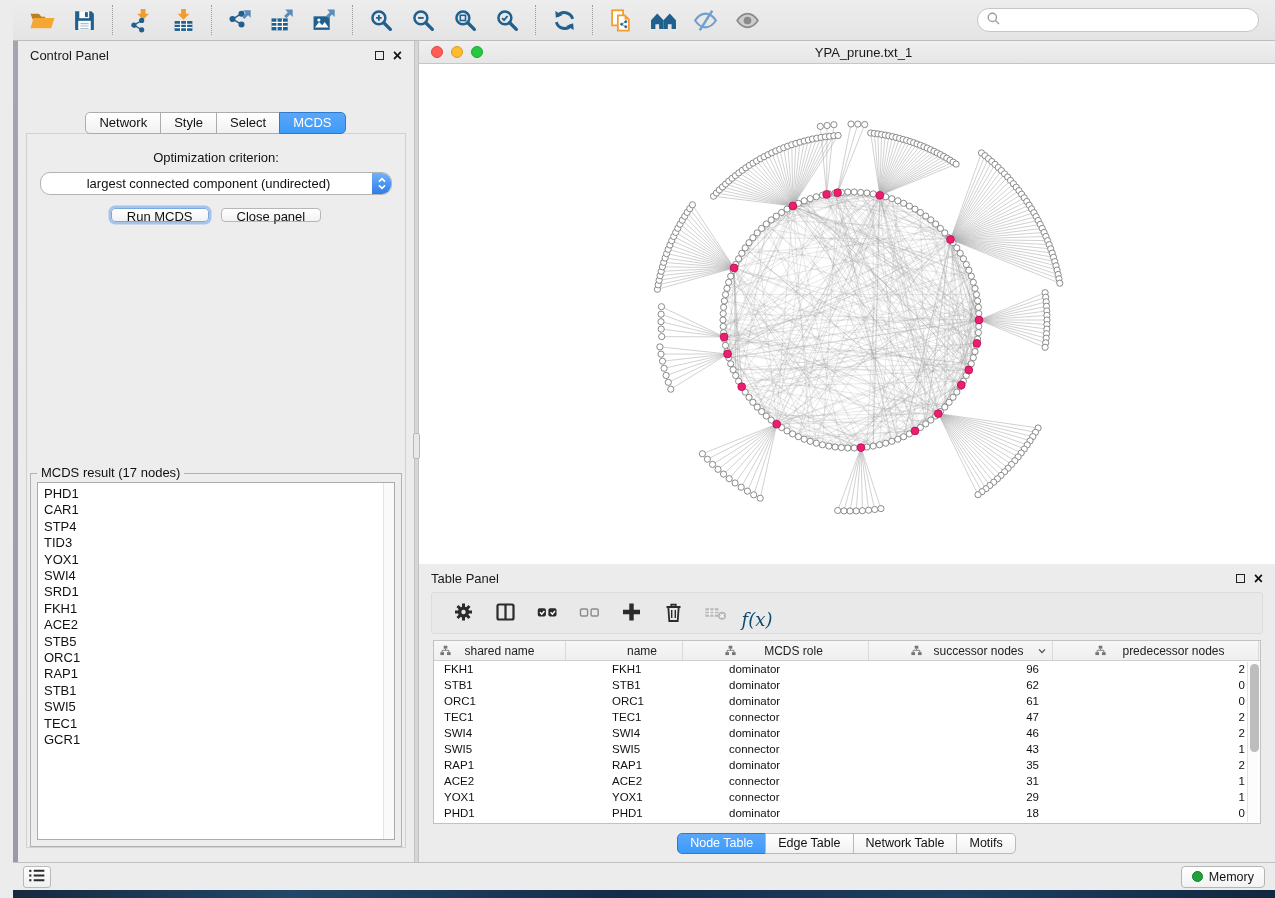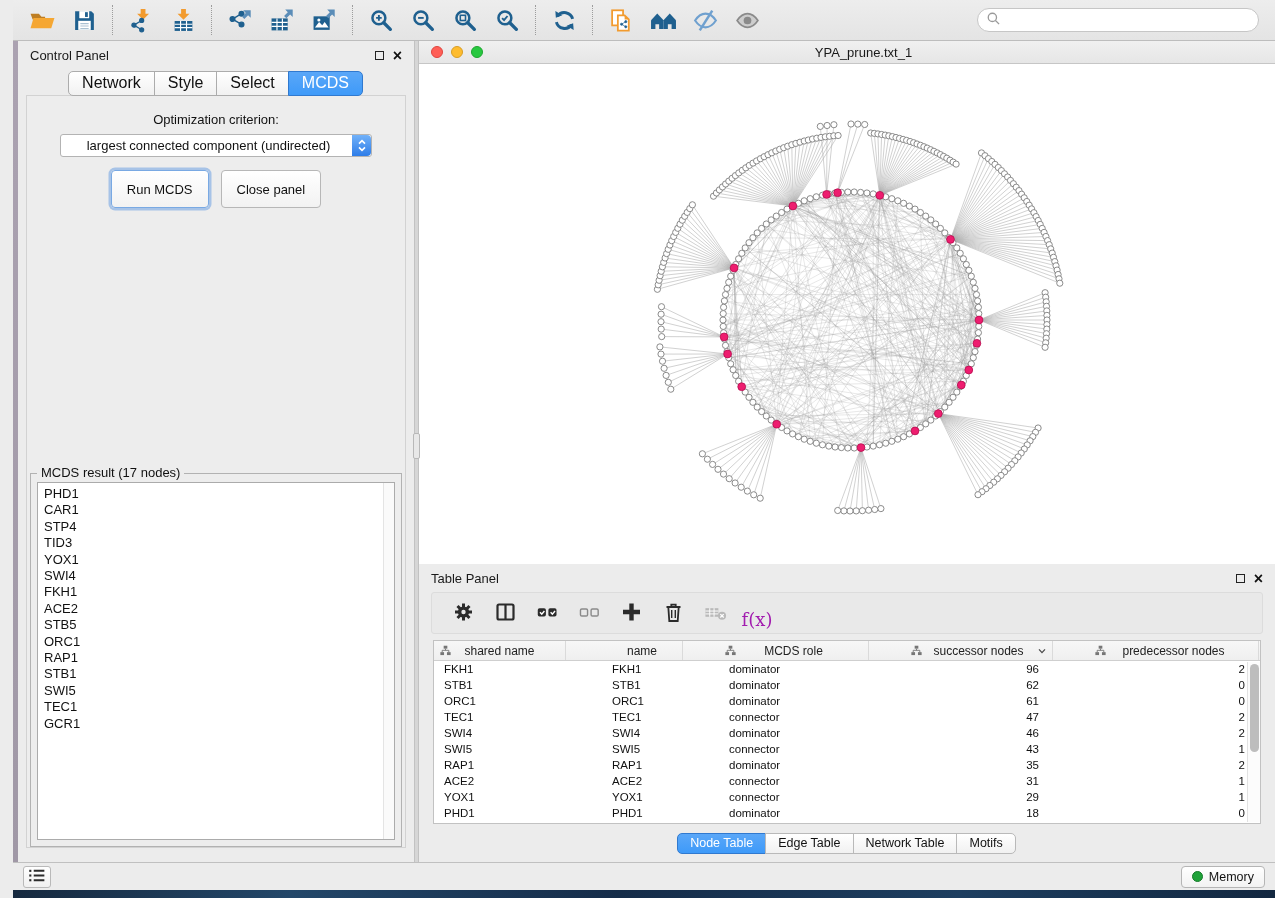--- a/index.html
+++ b/index.html
@@ -23,35 +23,35 @@
   .workspace { flex:1 1 auto; display:flex; min-height:0; }
   .left-strip { width:5px; background:linear-gradient(180deg,#ABA2B1,#A098A6); flex:0 0 auto; }
 
   
   .control-panel { width:396px; flex:0 0 auto; background:#ECECEC; display:flex; flex-direction:column; padding-bottom:14px; }
   .cp-header,.tp-header { display:flex; align-items:center; padding:7px 12px 3px 12px; font-size:13px; color:#1A1A1A; }
   .win-btns { margin-left:auto; display:flex; align-items:center; gap:9px; }
   .float-btn { width:9px; height:9px; border:1.6px solid #222; display:inline-block; cursor:pointer; }
   .close-btn { font-size:16px; font-weight:bold; color:#111; line-height:10px; cursor:pointer; }
   .cp-tabs { display:flex; justify-content:center; padding:5px 0 0 0; position:relative; z-index:2; }
-  .cp-tab { font-size:16px; padding:2px 13px 3px 13px; background:linear-gradient(#FFFFFF,#F1F1F1);
-            border:1px solid #ACACAC; margin-left:-1px; cursor:pointer; color:#111; }
+  .cp-tab { font-size:13px; padding:2px 13px 3px 13px; background:linear-gradient(#FFFFFF,#F1F1F1);
+            border:1px solid #ACACAC; margin-left:-1px; cursor:pointer; color:#111;margin-top:41px; }
   .cp-tab:first-child { border-radius:5px 0 0 5px; }
   .cp-tab:last-child { border-radius:0 5px 5px 0; }
   .cp-tab.active { background:linear-gradient(#5AA7F8,var(--accent)); color:#fff; border-color:#3079CF; }
   .cp-body { flex:1; margin:-1px 8px 0 8px; border:1px solid #D2D2D2; background:#EDEDED;
              display:flex; flex-direction:column; align-items:center; min-height:0; }
   .opt-label { font-size:13px; color:#111; margin-top:16px; }
-  .dropdown { margin-top:7px; width:312px; height:23px; background:#fff; border:1px solid #B3B3B3; border-radius:3px;
+  .dropdown { margin-top:7px; width:352px; height:23px; background:#fff; border:1px solid #B3B3B3; border-radius:10px;
               display:flex; align-items:center; cursor:pointer; overflow:hidden; }
   .dd-text { flex:1; font-size:13px; color:#111; text-align:center; padding-left:4px; white-space:nowrap; }
   .dd-stepper { width:19px; height:100%; background:linear-gradient(#71B1F9,#2E7DE8); display:flex; align-items:center; justify-content:center; border-radius:0 4px 4px 0; }
   .dd-stepper svg { width:10px; height:15px; }
   .btn-row { display:flex; gap:12px; margin-top:13px; }
-  .mac-btn { font-family:"Liberation Sans",sans-serif; font-size:13px; color:#111; height:38px; padding:0 15px;
+  .mac-btn { font-family:"Liberation Sans",sans-serif; font-size:13px; color:#111; height:14px; padding:0 15px;
              background:linear-gradient(#FFFFFF,#F2F2F2); border:1px solid #B7B7B7; border-radius:4px; cursor:pointer; }
   .mac-btn.focused { border-color:#79A9E3; box-shadow:0 0 0 2.5px rgba(110,160,225,.55); }
   .result-group { margin-top:auto; width:372px; height:374px; border:1px solid #B2B2B2; position:relative;
                   background:#EDEDED; padding:8px 6px 6px 6px; }
   .rg-legend { position:absolute; top:-9px; left:6px; background:#EDEDED; padding:0 4px; font-size:13px; color:#111; }
   .rg-list { width:100%; height:100%; background:#fff; border:1px solid #ABABAB; overflow:hidden; position:relative; padding:3px 0 0 6px; }
   .rg-list::after { content:""; position:absolute; top:0; right:0; bottom:0; width:10px; background:#FAFAFA; border-left:1px solid #E4E4E4; }
   .rg-item { font-size:13px; line-height:16.4px; color:#111; }
 
   .divider { width:5px; background:#D6D6D6; border-left:1px solid #C2C2C2; border-right:1px solid #C2C2C2; position:relative; cursor:col-resize; flex:0 0 auto; }
@@ -74,21 +74,21 @@
   .n { fill:#fff; stroke:#7E7E7E; stroke-width:.9; }
   .p { fill:var(--pink); stroke:#B70D4F; stroke-width:.8; }
 
   
   .table-panel { flex:1; background:#ECECEC; display:flex; flex-direction:column; min-height:0; }
   .tp-toolbar { margin:3px 12px 0 12px; height:42px; background:#E9E9E9; border:1px solid #DCDCDC; border-radius:3px;
                 display:flex; align-items:center; padding-left:12px; gap:4px; flex:0 0 auto; }
   .tpt-btn { width:38px; height:34px; border:none; background:transparent; display:flex; align-items:center; justify-content:center; cursor:pointer; }
   .tpt-btn.disabled { cursor:default; }
   .tpt-btn svg { width:23px; height:22px; }
-  .fx { font-family:"DejaVu Serif", serif; font-size:18px; color:#a21caf;margin-top:13px; }
+  .fx { font-family:"DejaVu Serif", serif; font-style:italic; font-size:18px; color:#0c4a6e;margin-top:13px; }
   .table-outer { margin:6px 14px 0 14px; background:#fff; border:1px solid #C2C2C2; position:relative; flex:0 0 auto; height:184px; overflow:hidden; }
   .tbl-head,.tr { display:grid; grid-template-columns:132px 81px 150px 148px 170px 1fr;gap:36px; }
   .tbl-head { height:20px; background:linear-gradient(#F7F7F7,#EFEFEF); border-bottom:1px solid #CFCFCF; }
   .th { position:relative; display:flex; align-items:center; justify-content:center; font-size:12px; color:#222;
         border-right:1px solid #DADADA; cursor:pointer; }
   .th.filler { border-right:none; }
   .tree-ic { position:absolute; left:6px; top:4px; }
   .tree-ic svg { width:11px; height:11px; display:block; }
   .sort-ic { position:absolute; right:5px; top:5px; }
   .sort-ic svg { width:10px; height:10px; display:block; }
@@ -341,20 +341,21 @@
         </div>
         <div class="result-group">
           <div class="rg-legend">MCDS result (17 nodes)</div>
           <div class="rg-list">
               <div class="rg-item">PHD1</div>
               <div class="rg-item">CAR1</div>
               <div class="rg-item">STP4</div>
               <div class="rg-item">TID3</div>
               <div class="rg-item">YOX1</div>
               <div class="rg-item">SWI4</div>
+              <div class="rg-item">SRD1</div>
               <div class="rg-item">FKH1</div>
               <div class="rg-item">ACE2</div>
               <div class="rg-item">STB5</div>
               <div class="rg-item">ORC1</div>
               <div class="rg-item">RAP1</div>
               <div class="rg-item">STB1</div>
               <div class="rg-item">SWI5</div>
               <div class="rg-item">TEC1</div>
               <div class="rg-item">GCR1</div>
             </div>

